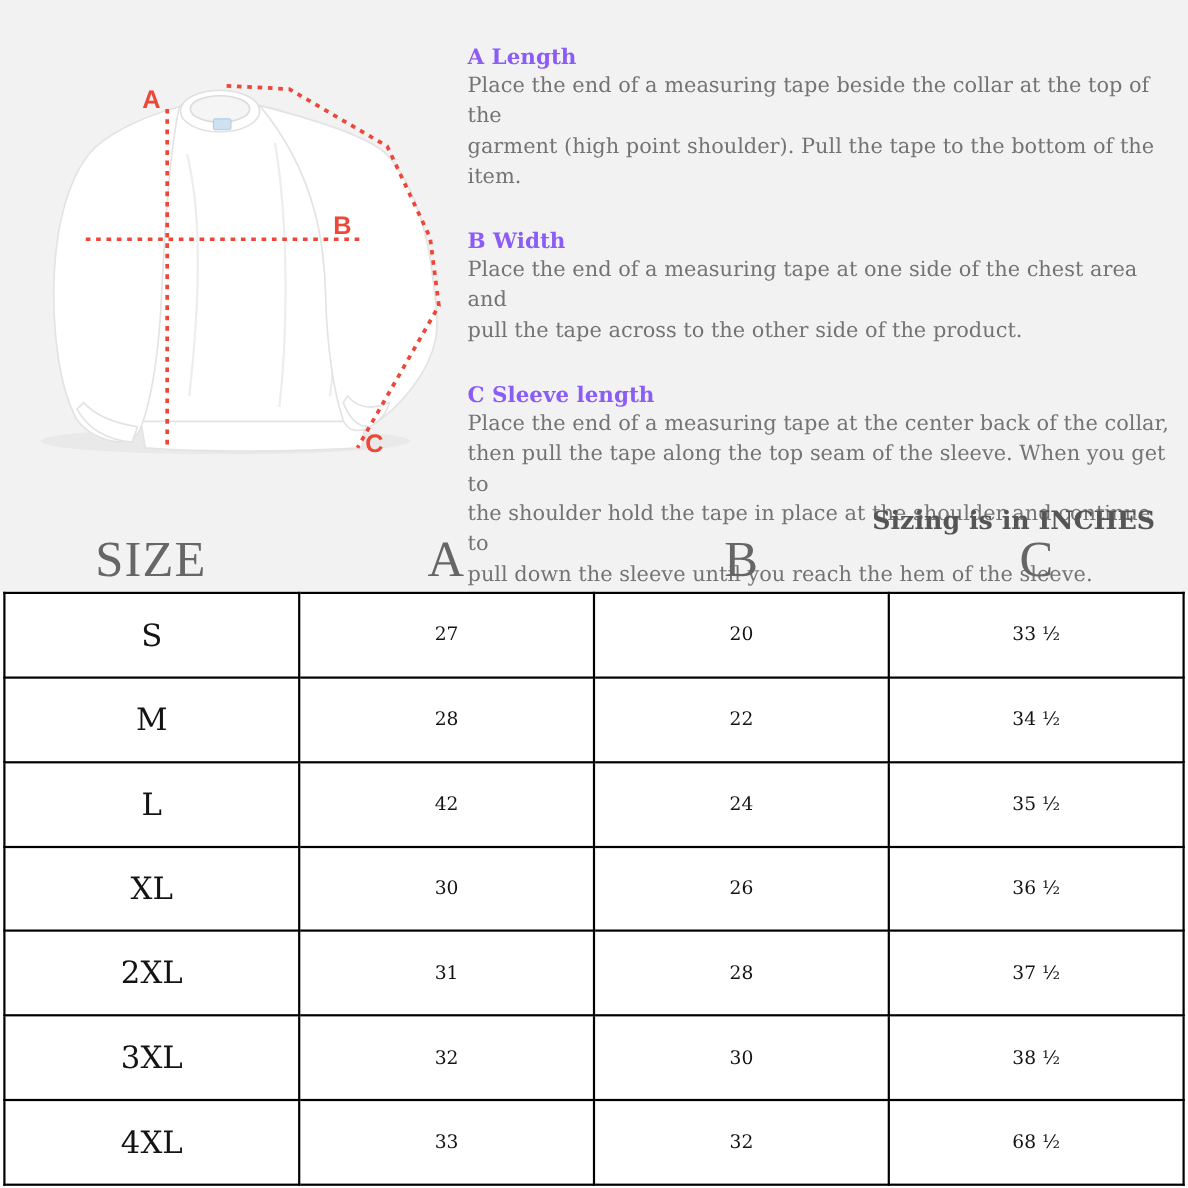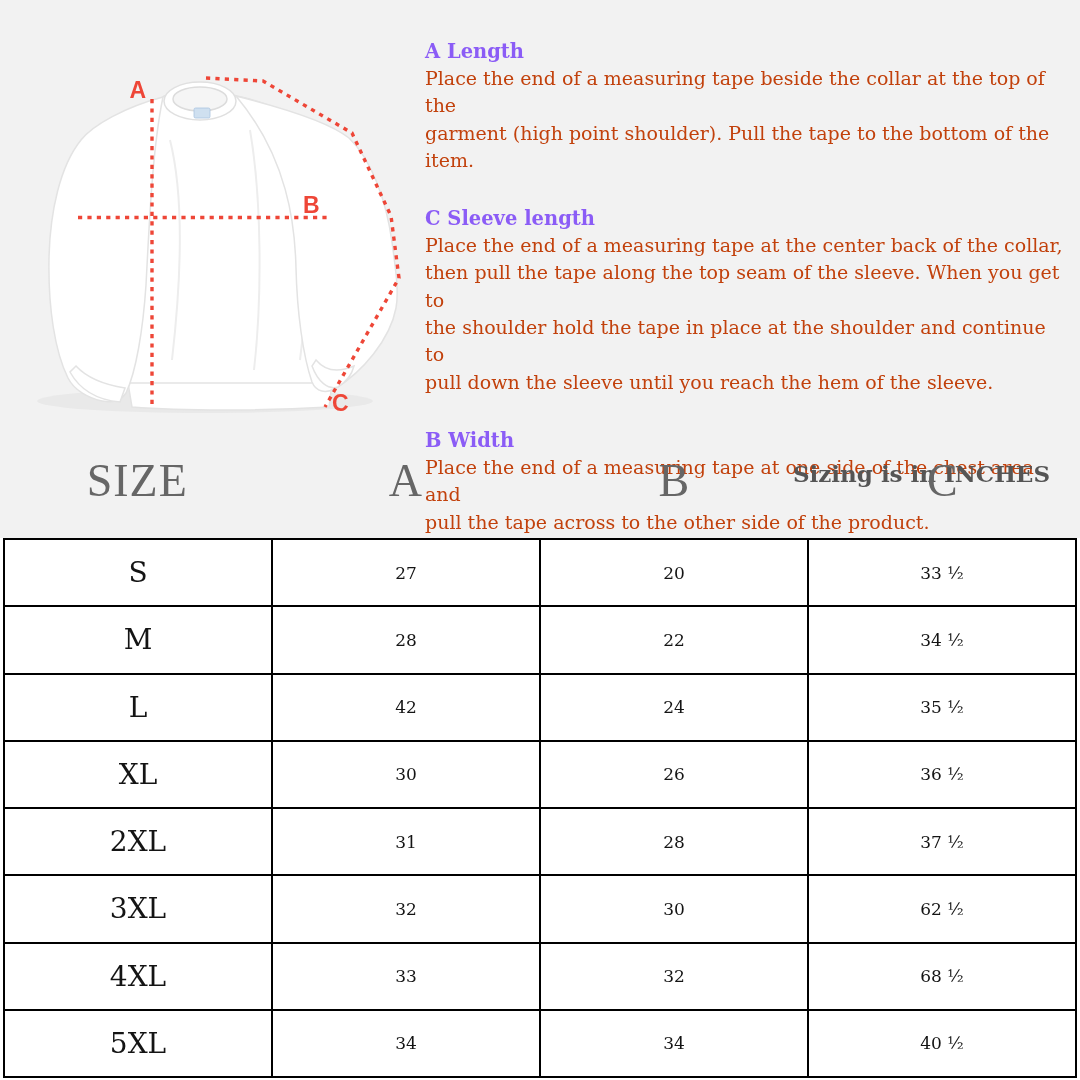--- a/index.html
+++ b/index.html
@@ -11,29 +11,29 @@
     position:absolute; top:0; left:0; width:1080px; height:538px;
     background:#f2f2f2;
   }
   .diagram-wrap { position:absolute; left:25px; top:45px; width:400px; height:385px; }
   .instructions { position:absolute; left:425px; top:38px; width:640px; }
   .g-section { margin:0 0 31px 0; }
   .g-heading {
     font-weight:bold; font-size:19.5px; line-height:27px; color:#8b5cf6; margin:0;
   }
   .g-body {
-    font-size:19px; line-height:27.3px; color:#c2410c; margin:0;
+    font-size:19px; line-height:27.3px; color:#737373; margin:0;
     white-space:pre-line;
   }
   .units-note {
     position:absolute; right:30px; top:460px;
     font-size:23px; font-weight:bold; color:#555555;
   }
   .col-headers {
-    position:absolute; top:452px; left:3px; width:1074px; height:58px;
+    position:absolute; top:480px; left:3px; width:1074px; height:58px;
     display:flex; align-items:flex-start;
   }
   .hcell {
     width:25%; text-align:center;
     font-family:"Liberation Serif", serif;
     font-size:46px; color:#666666; letter-spacing:1px; line-height:58px;
   }
   table.size-table {
     position:absolute; top:538px; left:3px; width:1074px; height:540px;
     border-collapse:collapse; table-layout:fixed; background:#ffffff;
@@ -91,30 +91,30 @@
     </div>
 
     <div class="instructions">
       <div class="g-section">
         <p class="g-heading">A Length</p>
         <p class="g-body">Place the end of a measuring tape beside the collar at the top of the
 garment (high point shoulder). Pull the tape to the bottom of the
 item.</p>
       </div>
       <div class="g-section">
+        <p class="g-heading">B Width</p>
+        <p class="g-body">Place the end of a measuring tape at one side of the chest area and
+pull the tape across to the other side of the product.</p>
+      </div>
+      <div class="g-section">
         <p class="g-heading">C Sleeve length</p>
         <p class="g-body">Place the end of a measuring tape at the center back of the collar,
 then pull the tape along the top seam of the sleeve. When you get to
 the shoulder hold the tape in place at the shoulder and continue to
 pull down the sleeve until you reach the hem of the sleeve.</p>
-      </div>
-      <div class="g-section">
-        <p class="g-heading">B Width</p>
-        <p class="g-body">Place the end of a measuring tape at one side of the chest area and
-pull the tape across to the other side of the product.</p>
       </div>
     </div>
 
     <div class="units-note">Sizing is in INCHES</div>
 
     <div class="col-headers">
         <div class="hcell">SIZE</div>
         <div class="hcell">A</div>
         <div class="hcell">B</div>
         <div class="hcell">C</div>
@@ -150,30 +150,24 @@
         <tr>
           <td>2XL</td>
           <td>31</td>
           <td>28</td>
           <td>37 ½</td>
         </tr>
         <tr>
           <td>3XL</td>
           <td>32</td>
           <td>30</td>
-          <td>62 ½</td>
+          <td>38 ½</td>
         </tr>
         <tr>
           <td>4XL</td>
           <td>33</td>
           <td>32</td>
           <td>68 ½</td>
         </tr>
-        <tr>
-          <td>5XL</td>
-          <td>34</td>
-          <td>34</td>
-          <td>40 ½</td>
-        </tr>
       </tbody>
   </table>
 
 </div>
 
 </body></html>

